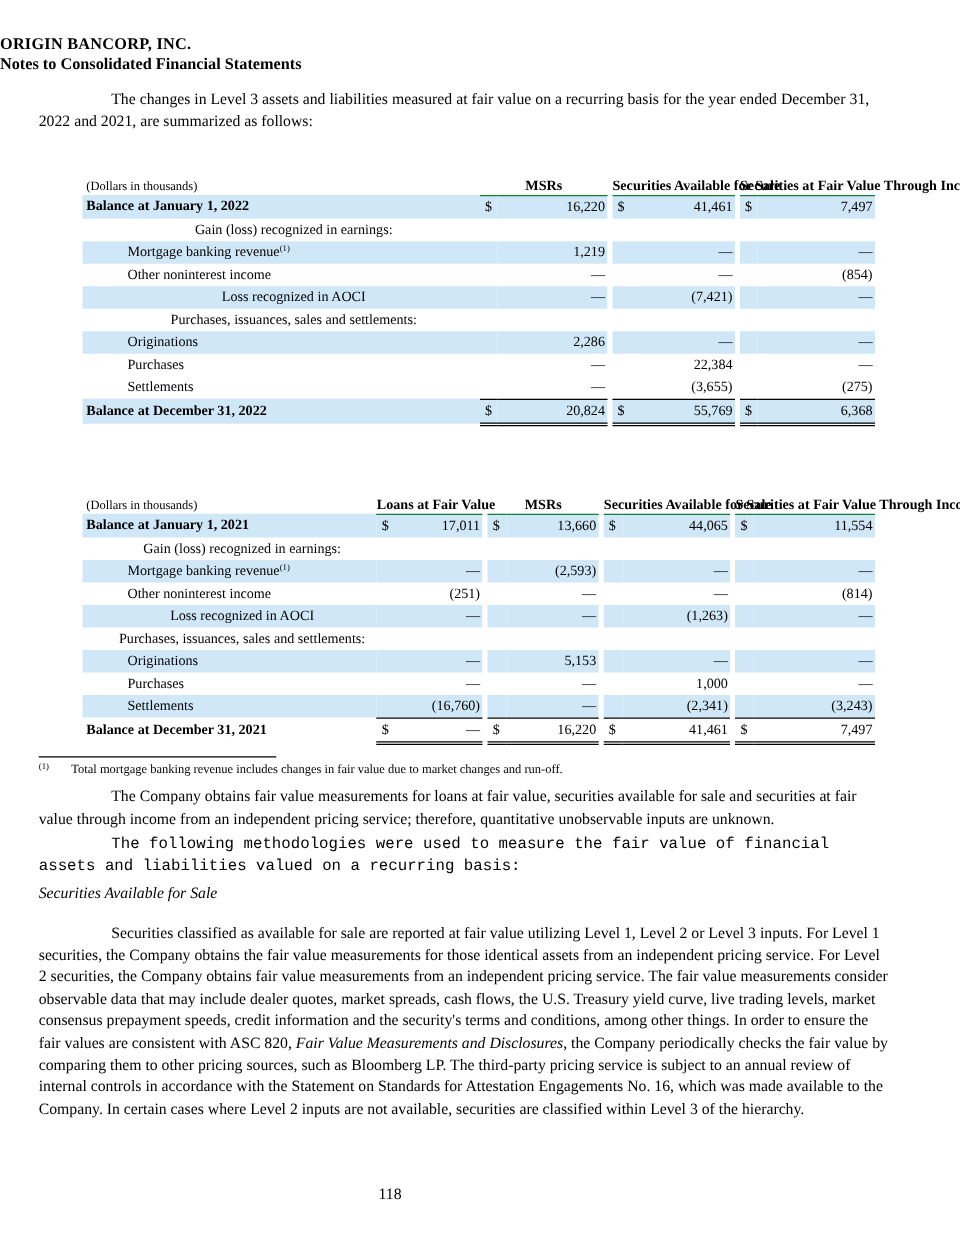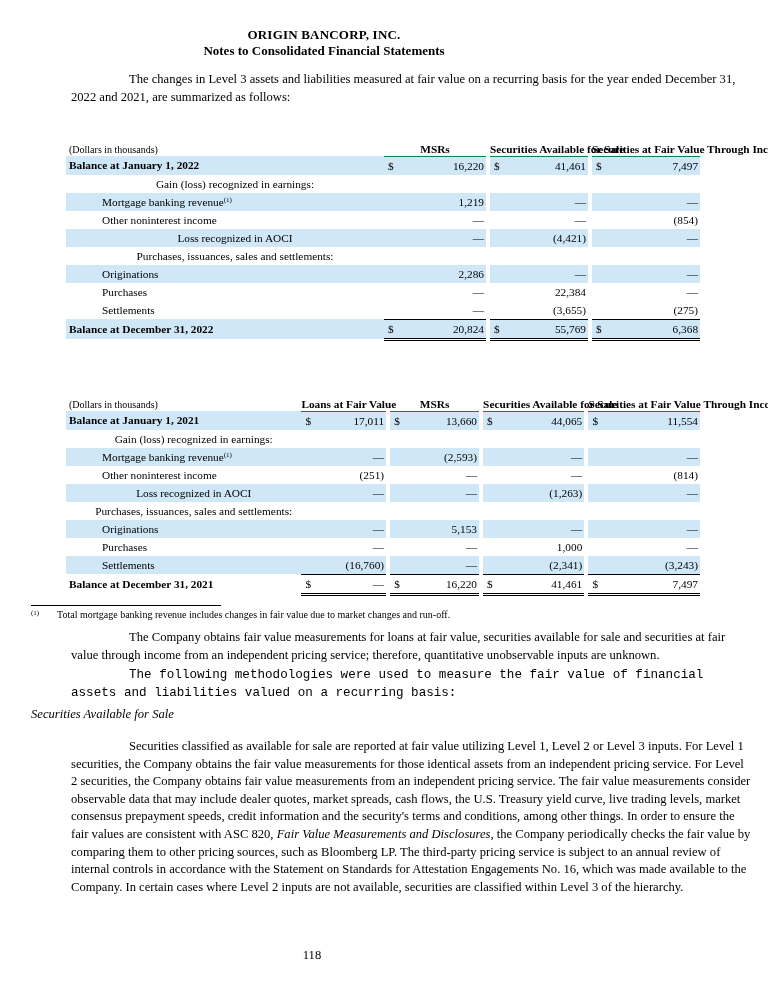--- a/index.html
+++ b/index.html
@@ -1,24 +1,24 @@
 <!DOCTYPE html>
 <html><head>
 <meta charset="utf-8">
 <style>
   html, body { margin: 0; padding: 0; background: #ffffff; }
   body {
     width: 768px; height: 993px; position: relative; overflow: hidden;
     font-family: "Liberation Serif", "DejaVu Serif", serif; color: #000;
   }
-  .hdr { position: absolute; left: 0; width: 648px; text-align: center; font-weight: bold; }
+  .hdr { position: absolute; left: 0; width: 648px; text-align: left; font-weight: bold; }
   #company { top: 27px; font-size: 13px; letter-spacing: 0.2px; }
   #subtitle { top: 43px; font-size: 13px; }
   .para { position: absolute; left: 31px; width: 680px; font-size: 12.6px; line-height: 17.6px; }
-  .indent { text-indent: 58px; margin-left: 40px; }
+  .indent { text-indent: 58px; }
   .tbl { position: absolute; left: 66px; width: 634px; font-size: 11.3px; }
   .tbl table { width: 634px; border-collapse: collapse; table-layout: fixed; }
   .tbl td { padding: 0; height: 18px; vertical-align: middle; white-space: nowrap; }
   .tbl tr.hl td { background: #cfe7f7; }
   .tbl tr.hl td.gap { background: #ffffff; }
   .tbl .lbl0 { padding-left: 3px; font-weight: bold; }
   .tbl .lbl1 { padding-left: 20px; text-align: center; }
   .tbl .lbl2 { padding-left: 36px; }
   .tbl .dol { text-align: left; padding-left: 4px; }
   .tbl .num { text-align: right; padding-right: 2px; }
@@ -106,21 +106,21 @@
           <td class="gap"></td>
           <td class="dol"></td>
           <td class="num">(854)</td>
         </tr>
         <tr class="hl">
           <td class="lbl1"><span>Loss recognized in AOCI</span></td>
           <td class="dol"></td>
           <td class="num">—</td>
           <td class="gap"></td>
           <td class="dol"></td>
-          <td class="num">(4,421)</td>
+          <td class="num">(7,421)</td>
           <td class="gap"></td>
           <td class="dol"></td>
           <td class="num">—</td>
         </tr>
         <tr>
           <td class="lbl1"><span>Purchases, issuances, sales and settlements:</span></td>
           <td class="dol"></td>
           <td class="num"></td>
           <td class="gap"></td>
           <td class="dol"></td>

